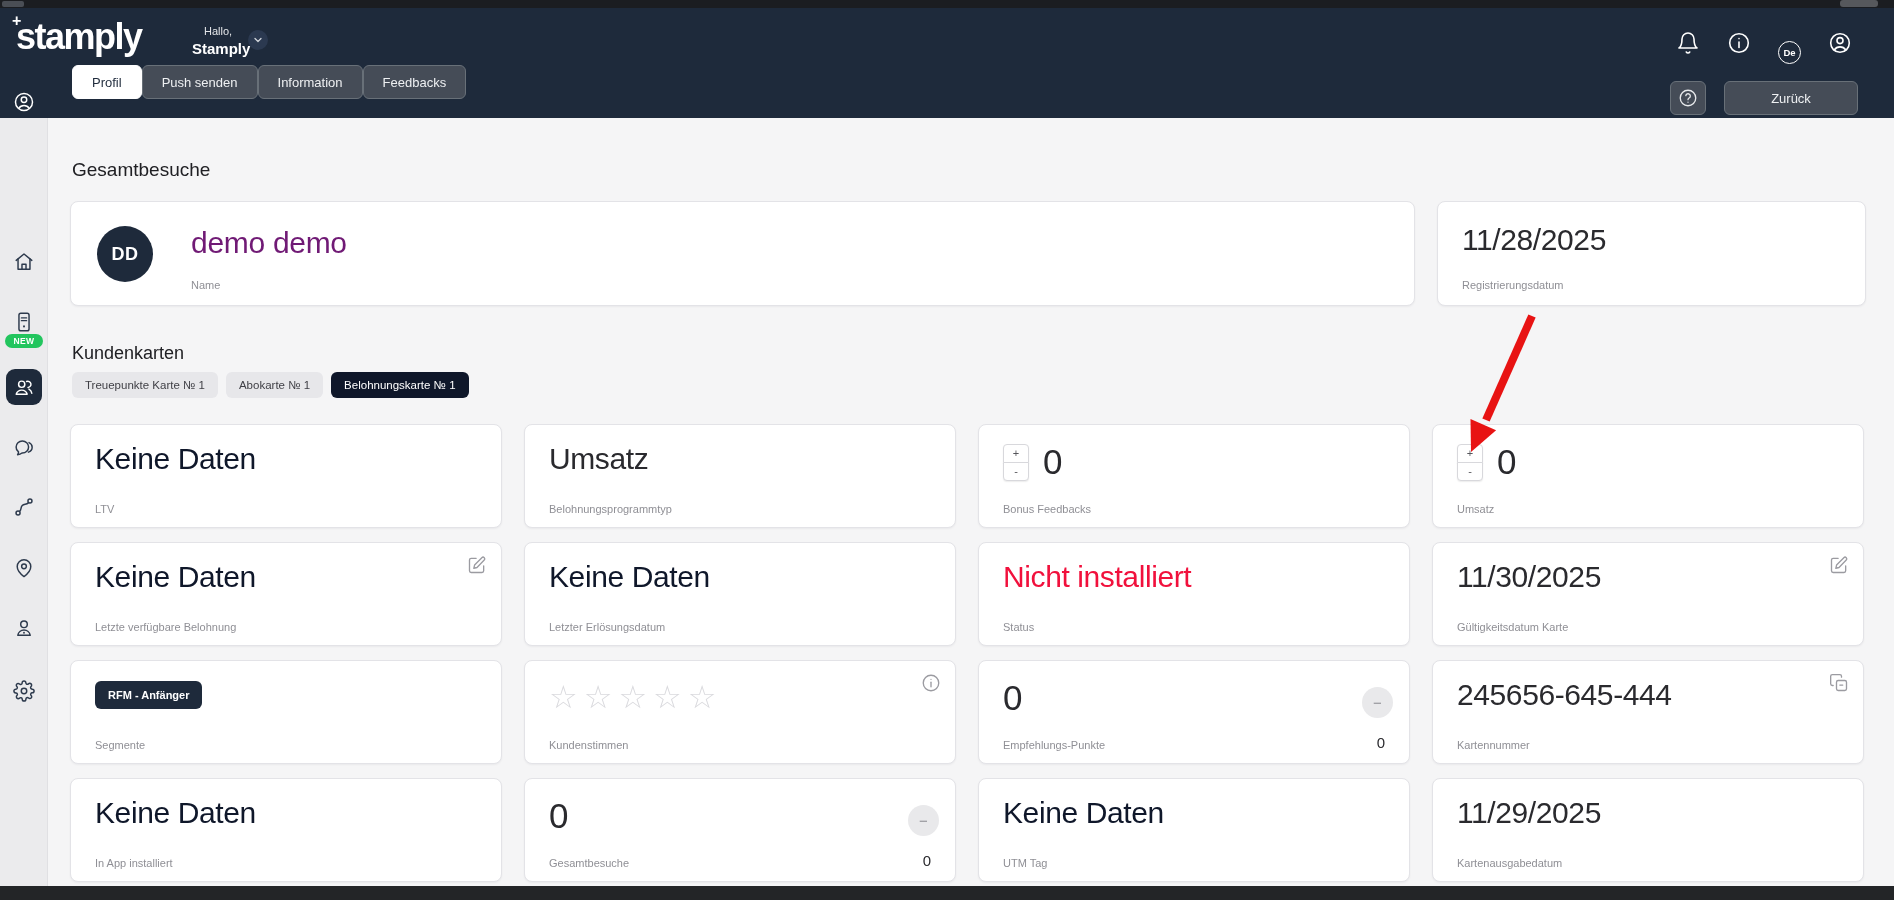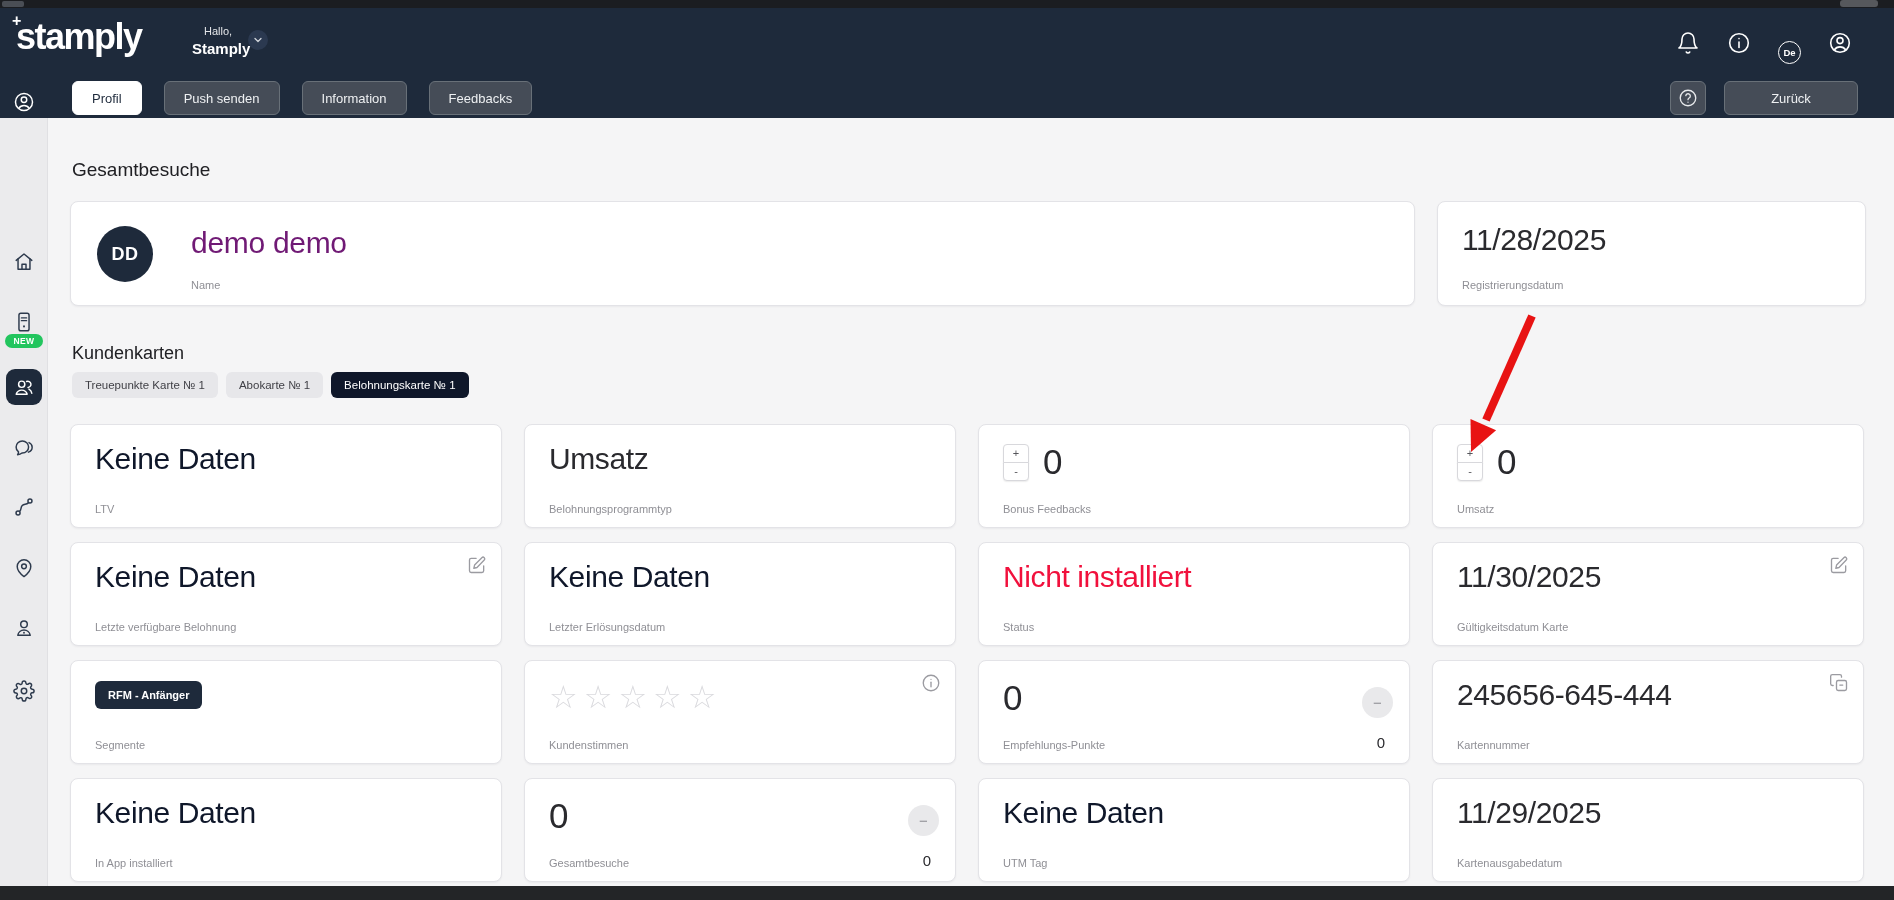--- a/index.html
+++ b/index.html
@@ -21,21 +21,21 @@
   .greet-name { position:absolute; left:192px; top:32px; font-size:15px; font-weight:bold; color:#ffffff; }
   .chevron-btn { position:absolute; left:248px; top:22px; width:20px; height:20px; border-radius:50%;
     background:#2b3950; border:none; color:#cfd4da; display:flex; align-items:center; justify-content:center; cursor:pointer; }
   .hicons { position:absolute; left:1676px; top:23px; display:flex; gap:27px; }
   .hicon { width:24px; height:24px; color:#fff; background:none; border:none; padding:0; cursor:pointer; }
   .lang-badge { width:23px; height:23px; margin-top:10px; border:1.6px solid #fff; border-radius:50%;
     color:#fff; font-size:9.5px; font-weight:bold; display:flex; align-items:center; justify-content:center; background:none; cursor:pointer; }
 
   
   .profile-glyph { position:absolute; left:13px; top:83px; width:22px; height:22px; color:#fff; }
-  .tbtns { position:absolute; left:72px; top:73px; display:flex; gap:22px; }
+  .tbtns { position:absolute; left:72px; top:57px; display:flex; }
   .tbtn { height:34px; padding:0 19px; border-radius:6px; font-size:13px; cursor:pointer;
     background:#454c57; border:1px solid #687078; color:#eef0f2; font-family:inherit; }
   .tbtn.active { background:#ffffff; border:1px solid #ffffff; color:#1e2a3b; }
   .help-btn { position:absolute; left:1670px; top:73px; width:36px; height:34px; border-radius:6px;
     background:#454c57; border:1px solid #687078; color:#e8eaec; display:flex; align-items:center; justify-content:center; cursor:pointer; }
   .back-btn { position:absolute; left:1724px; top:73px; width:134px; height:34px; border-radius:6px;
     background:#454c57; border:1px solid #687078; color:#eef0f2; font-size:13px; font-family:inherit; cursor:pointer; }
 
   
   .sidebar { position:absolute; left:0; top:118px; width:48px; height:768px; background:#ebebed; border-right:1px solid #e0e0e3; }

